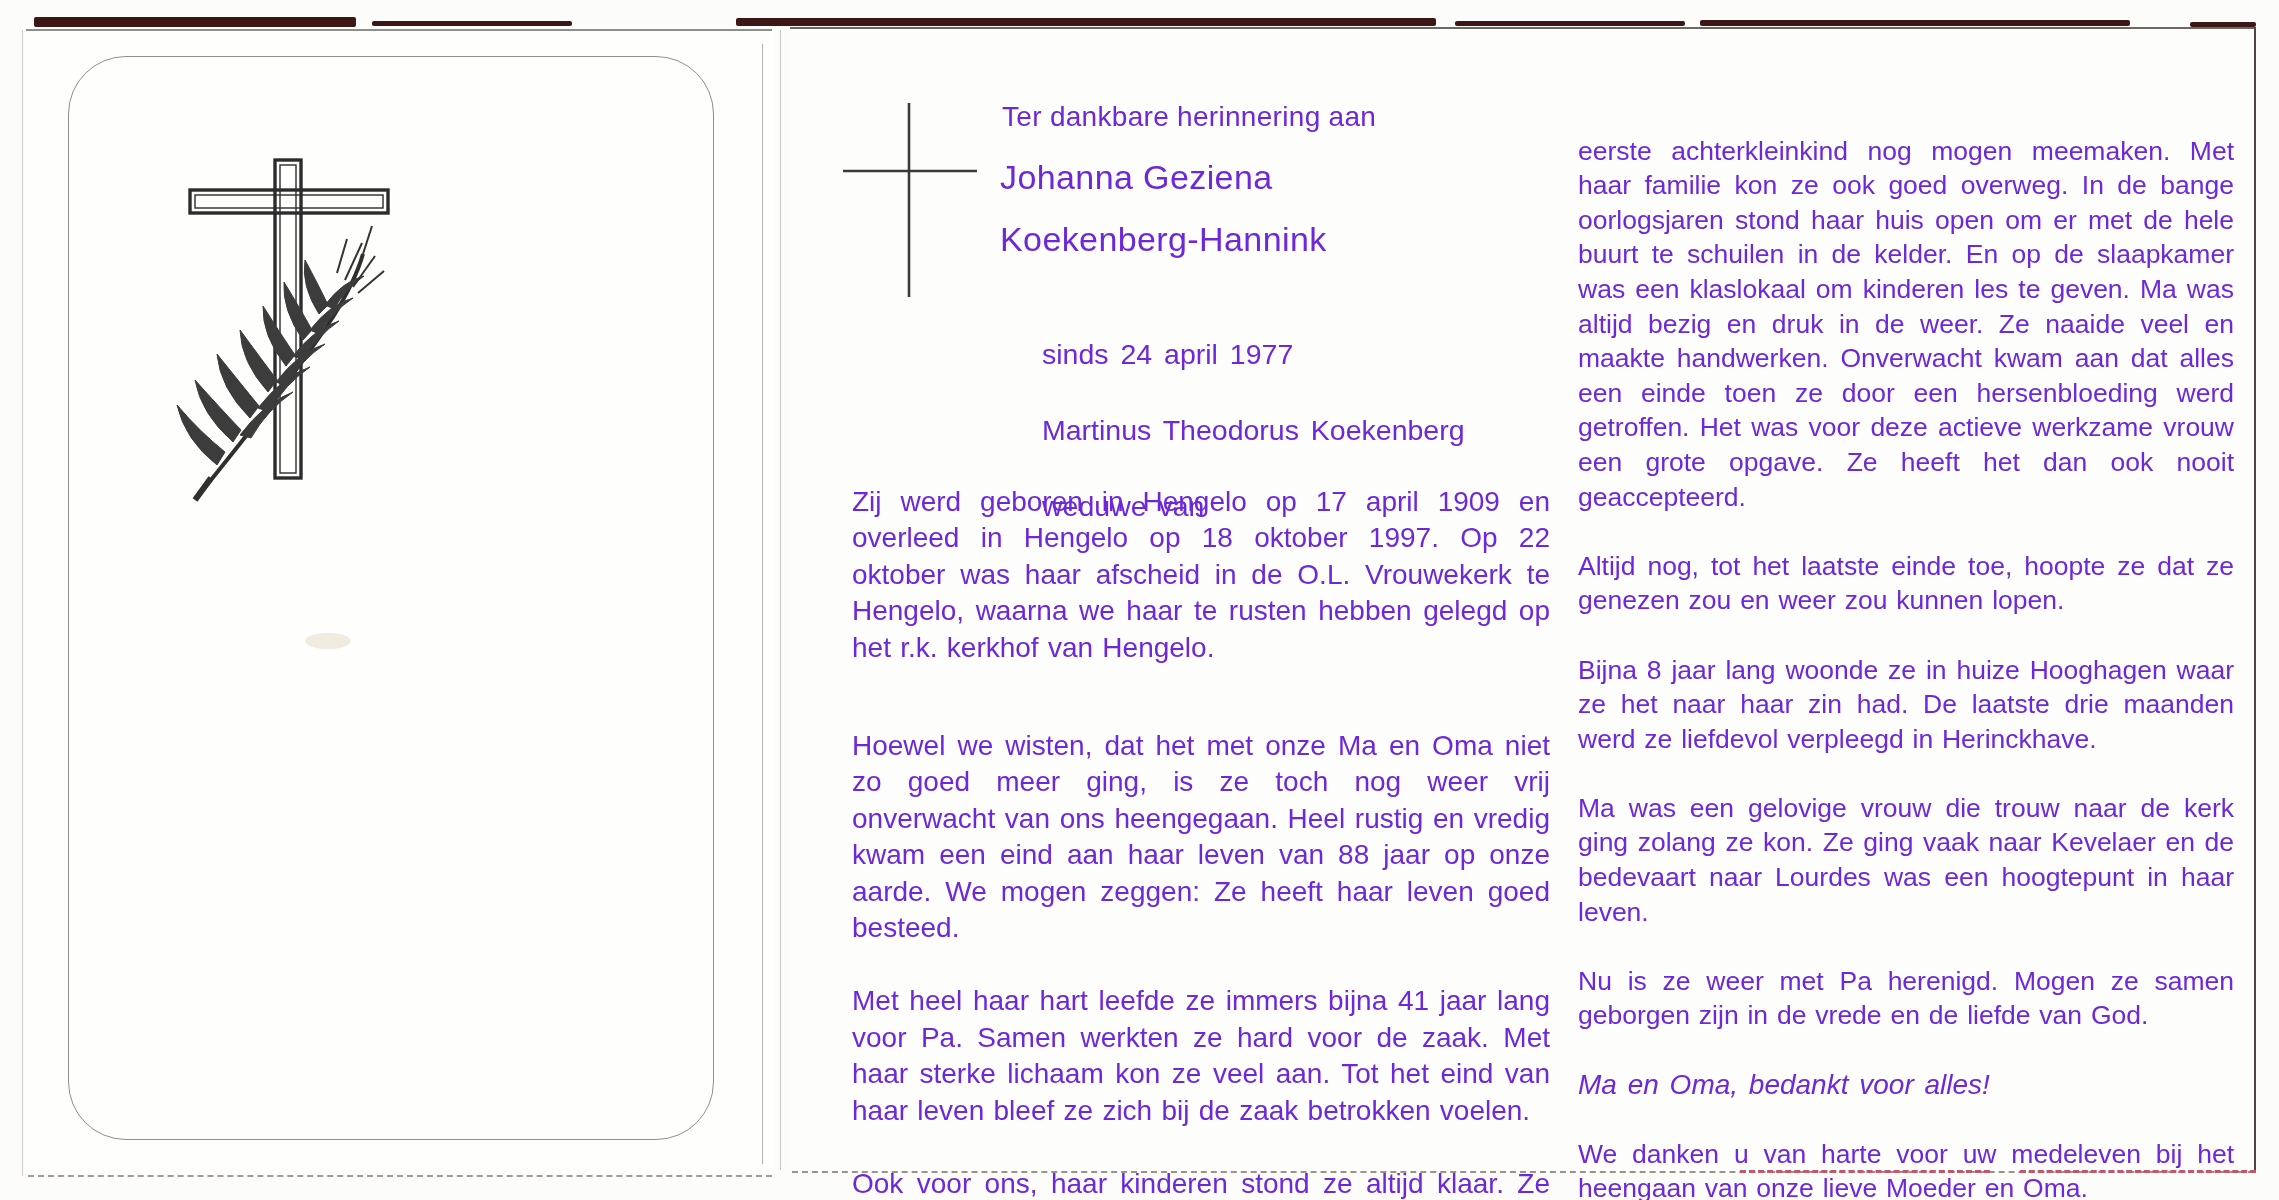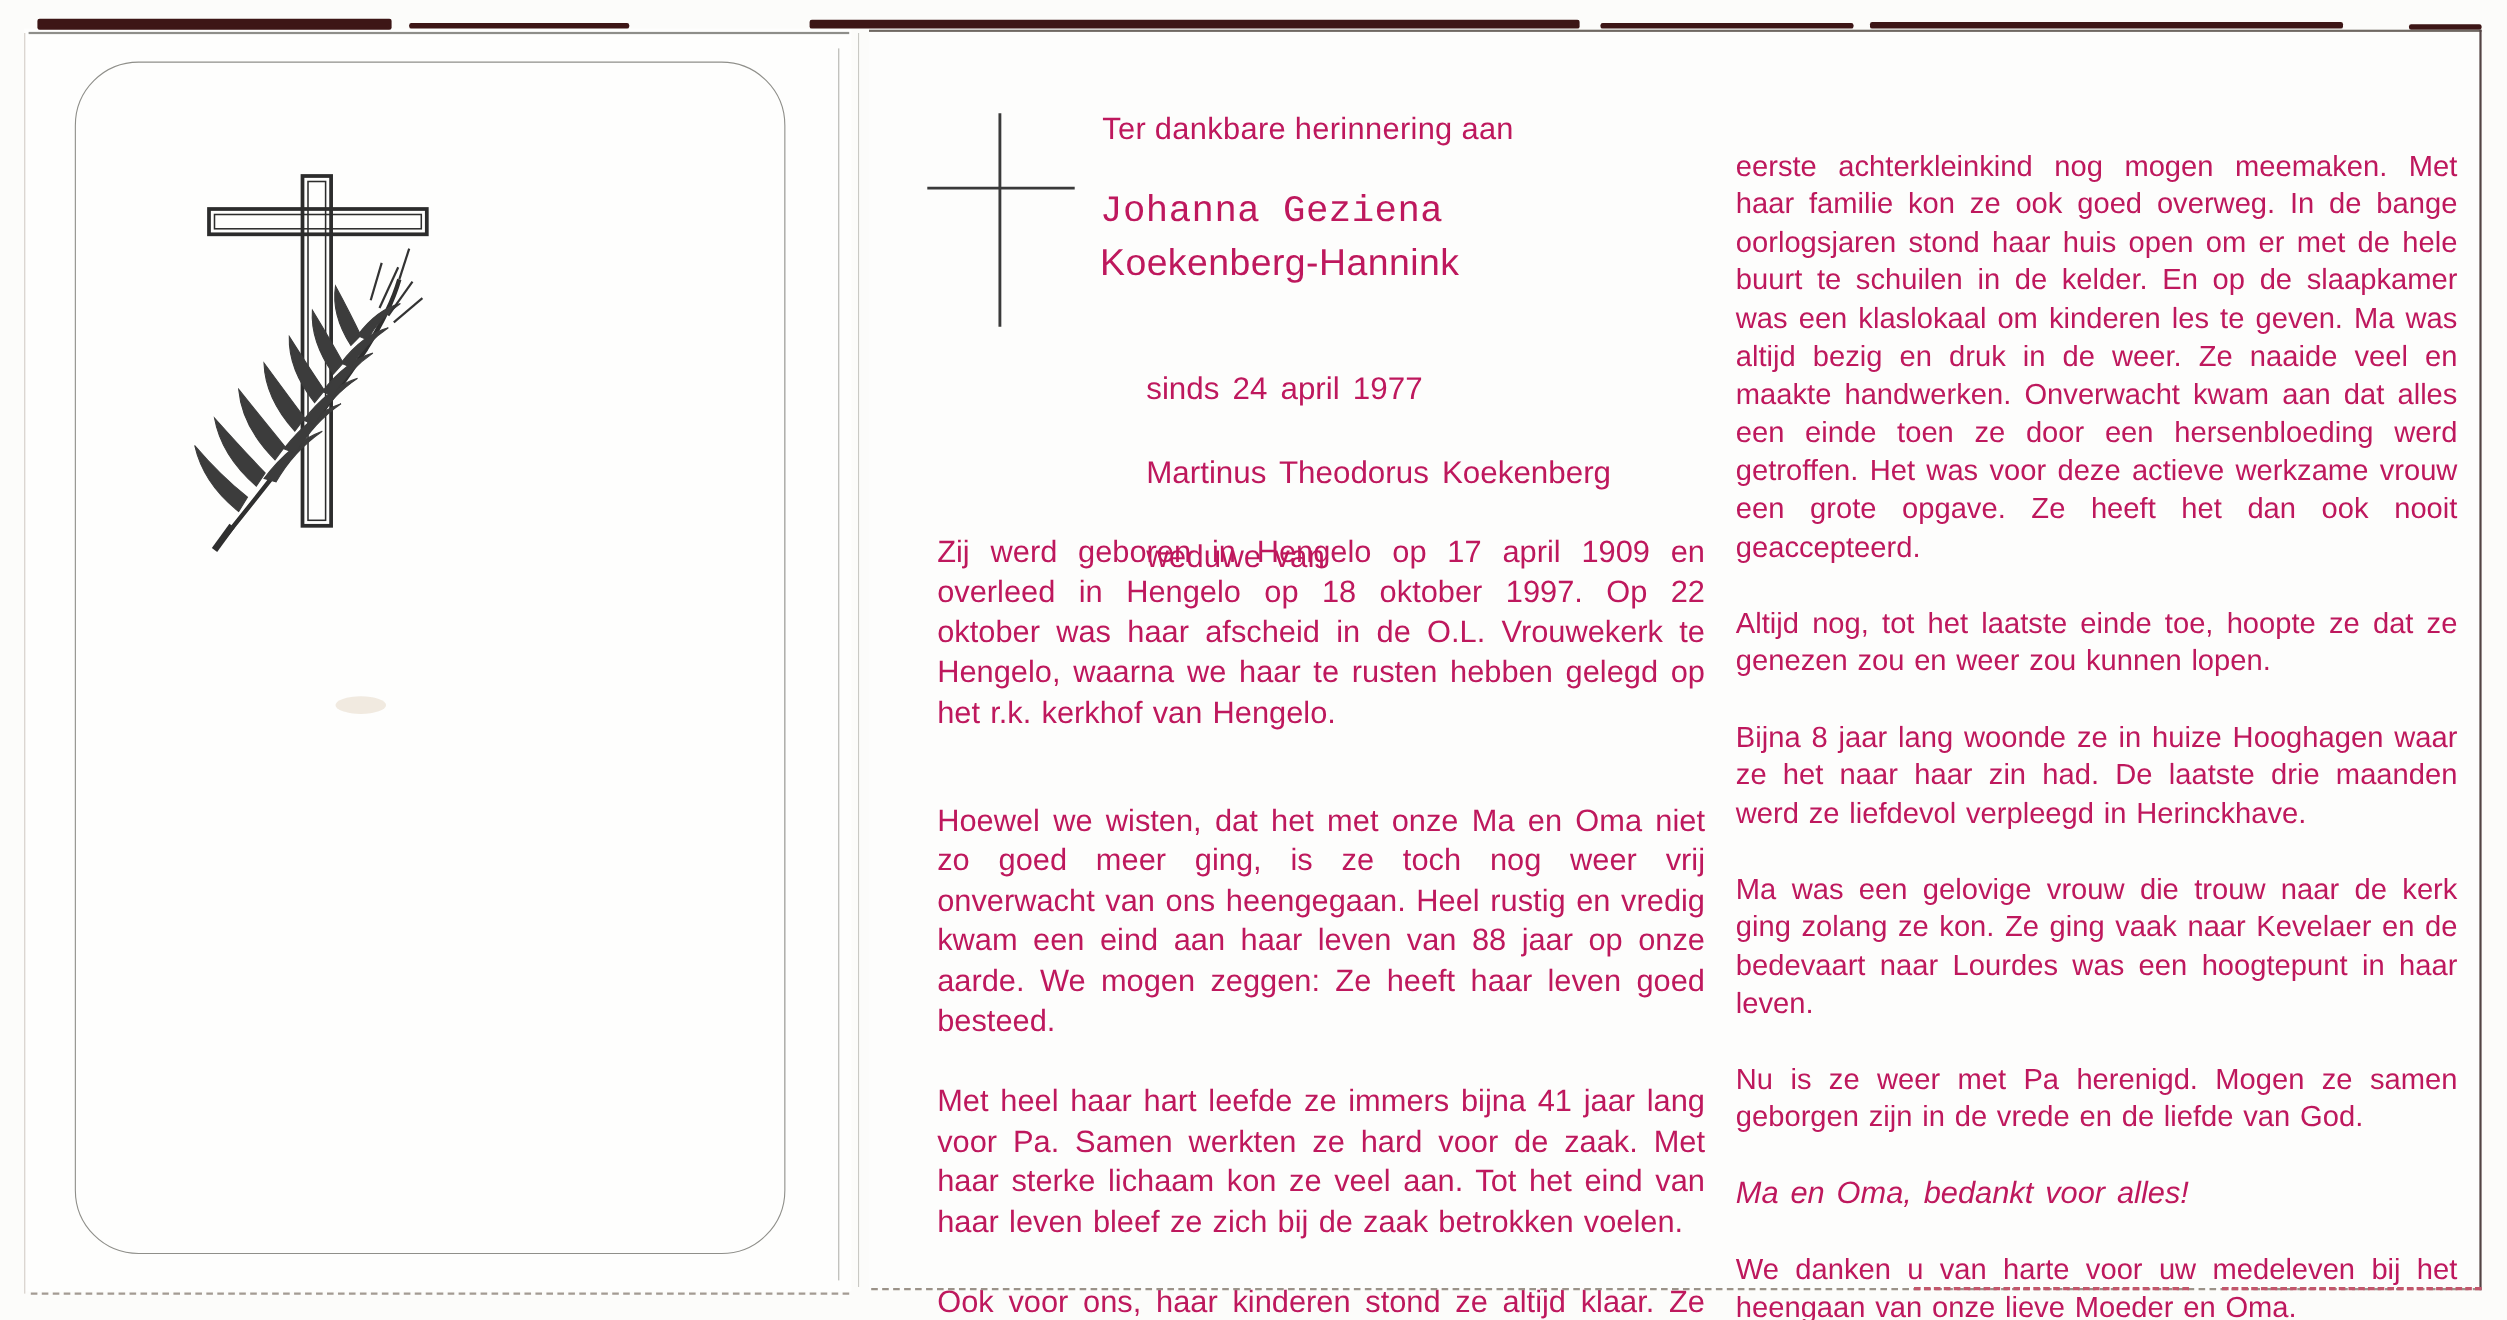--- a/index.html
+++ b/index.html
@@ -1,20 +1,20 @@
 <!DOCTYPE html>
 <html><head>
 <meta charset="utf-8">
 <style>
   html,body{margin:0;padding:0;background:#f6f5f2;}
   .scan{
     position:relative;width:2279px;height:1200px;overflow:hidden;
     background:#fcfcfa;
     font-family:"Liberation Sans","DejaVu Sans",sans-serif;
-    color:#be185d;
+    color:#6d28d9;
   }
   
   .edge{position:absolute;}
   .maroon{background:#3d1616;border-radius:2px;}
   .grayline{background:#8e8e8a;}
   
   .left-card{
     position:absolute;left:22px;top:26px;width:752px;height:1148px;
     background:#fefefd;
   }
@@ -30,21 +30,21 @@
   }
   
   .right-sheet{
     position:absolute;left:790px;top:27px;width:1466px;height:1146px;
     background:#fdfdfc;
   }
   .small-cross{position:absolute;left:835px;top:95px;}
   .txt{position:absolute;white-space:pre-line;}
   .ded-line{left:1002px;top:101px;font-size:28px;letter-spacing:.3px;}
   .name{left:1000px;font-size:34px;letter-spacing:.4px;}
-  .name1{top:174px;font-family:Liberation Mono, monospace;}
+  .name1{top:158px;}
   .name2{top:220px;}
   .since-block{left:1042px;top:297px;font-size:28.5px;line-height:38px;}
   .since-block div{word-spacing:4px;}
   .mid-body{
     left:852px;top:447px;width:698px;
     font-size:28px;line-height:36.5px;text-align:justify;word-spacing:1.5px;
   }
   .mid-body p{margin:0;}
   .mid-body p.gap{margin-top:25px;}
   .right-body{

